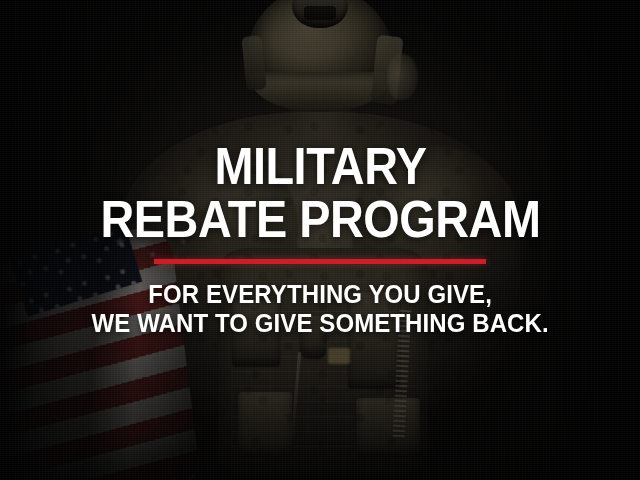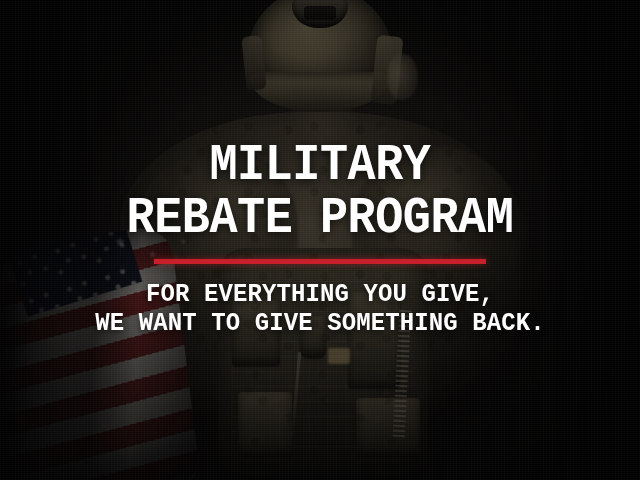--- a/index.html
+++ b/index.html
@@ -6,21 +6,21 @@
     margin: 0;
     padding: 0;
     background: #000;
   }
   #stage {
     position: relative;
     width: 640px;
     height: 480px;
     overflow: hidden;
     background: #040404;
-    font-family: Liberation Mono, monospace;
+    font-family: Liberation Sans, sans-serif;
     -webkit-font-smoothing: antialiased;
   }
 
   
   .scene { position: absolute; inset: 0; overflow: hidden; }
 
   .vignette-base {
     position: absolute; inset: 0;
     background:
       radial-gradient(ellipse 58% 70% at 50% 46%, #2a2724 0%, #151311 38%, #090807 66%, #030302 100%);

